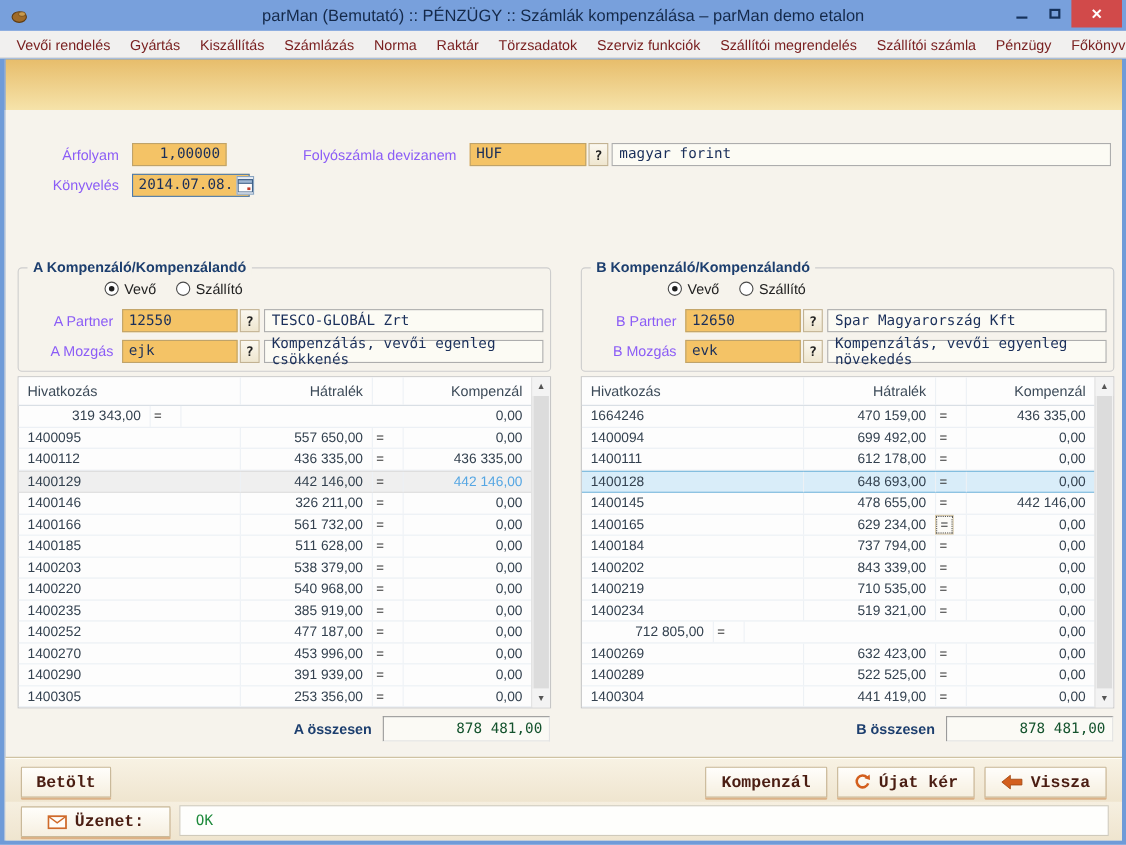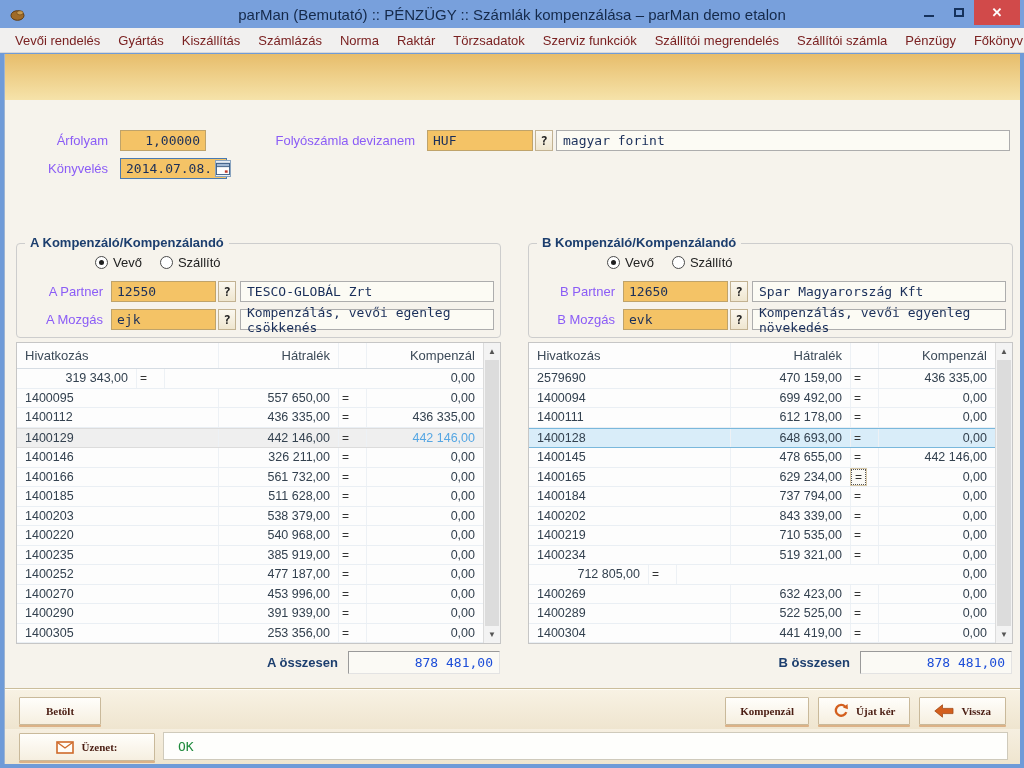--- a/index.html
+++ b/index.html
@@ -71,25 +71,25 @@
   .val-blue { color:#55a6e3 !important; }
 
   .vscroll { position:absolute; top:0; right:0; bottom:0; width:17px; background:#f3f3f3; border-left:1px solid #dcdcdc; }
   .sarrow { position:absolute; left:0; right:0; height:17px; display:flex; align-items:center; justify-content:center; font-size:8px; color:#555; background:#f3f3f3; }
   .sarrow.up { top:0; } .sarrow.down { bottom:0; }
   .sthumb { position:absolute; left:1px; right:1px; top:17px; bottom:17px; background:#dcdcdc; }
 
   
   .total-row { position:absolute; top:550px; height:24px; display:flex; align-items:center; }
   .total-lbl { font-weight:bold; color:#1c3e6e; font-size:13px; margin-right:10px; }
-  .total-field { width:152px; height:23px; background:#fbfaf5; border:1px solid; border-color:#9a9a9a #e3e3e3 #e3e3e3 #9a9a9a; font-family:"DejaVu Sans Mono",monospace; font-size:13px; color:#1d4ed8; display:flex; align-items:center; justify-content:flex-end; padding:0 6px; }
+  .total-field { width:152px; height:23px; background:#fbfaf5; border:1px solid; border-color:#9a9a9a #e3e3e3 #e3e3e3 #9a9a9a; font-family:"DejaVu Sans Mono",monospace; font-size:13px; color:#14532d; display:flex; align-items:center; justify-content:flex-end; padding:0 6px; }
 
   
   .footer { position:absolute; top:588px; left:0; right:0; height:41px; background:linear-gradient(#f8f2e4,#efe5cf); border-top:1px solid #cbbd9c; box-shadow:inset 0 1px 0 #fffdf6; }
-  .btn { height:28px; background:linear-gradient(#fffefb,#f6efe0); border:1px solid #c9b99a; box-shadow:0 2px 0 rgba(199,125,62,.5); color:#4a1d12; font-weight:bold; font-size:11px; font-family:Liberation Serif, serif; display:flex; align-items:center; justify-content:center; gap:7px; padding:0 14px; border-radius:1px; }
+  .btn { height:28px; background:linear-gradient(#fffefb,#f6efe0); border:1px solid #c9b99a; box-shadow:0 2px 0 rgba(199,125,62,.5); color:#4a1d12; font-weight:bold; font-size:15px; font-family:Liberation Mono, monospace; display:flex; align-items:center; justify-content:center; gap:7px; padding:0 14px; border-radius:1px; }
   .footer-right { position:absolute; right:14px; top:8px; display:flex; gap:9px; }
   .btn-betolt { position:absolute; left:14px; top:8px; width:82px; }
 
   
   .statusbar { position:absolute; top:629px; left:0; right:0; bottom:0; background:linear-gradient(#f6efe0,#efe5cf); display:flex; align-items:center; }
   .btn-uzenet { position:absolute; left:14px; top:4px; width:136px;align-items:center; }
   .status-field { position:absolute; left:158px; right:12px; top:3px; bottom:4px; background:#fefefc; border:1px solid #cfcabb; display:flex; align-items:center; padding:0 14px; }
   .status-ok { font-family:"DejaVu Sans Mono",monospace; font-size:13px; color:#1e8a3c; }
 </style>
 </head>
@@ -363,21 +363,21 @@
 
     <div class="table" style="left:523px;">
       <div class="thead">
         <div class="c-ref">Hivatkozás</div>
         <div class="c-amt">Hátralék</div>
         <div class="c-eq"></div>
         <div class="c-komp">Kompenzál</div>
       </div>
       <div class="tbody" id="tbody-b">
           <div class="trow">
-            <div class="c-ref">2579690</div>
+            <div class="c-ref">1664246</div>
             <div class="c-amt">470 159,00</div>
             <div class="c-eq">
               <span class="eqs">=</span>
             </div>
             <div class="c-komp">436 335,00</div>
           </div>
           <div class="trow">
             <div class="c-ref">1400094</div>
             <div class="c-amt">699 492,00</div>
             <div class="c-eq">

